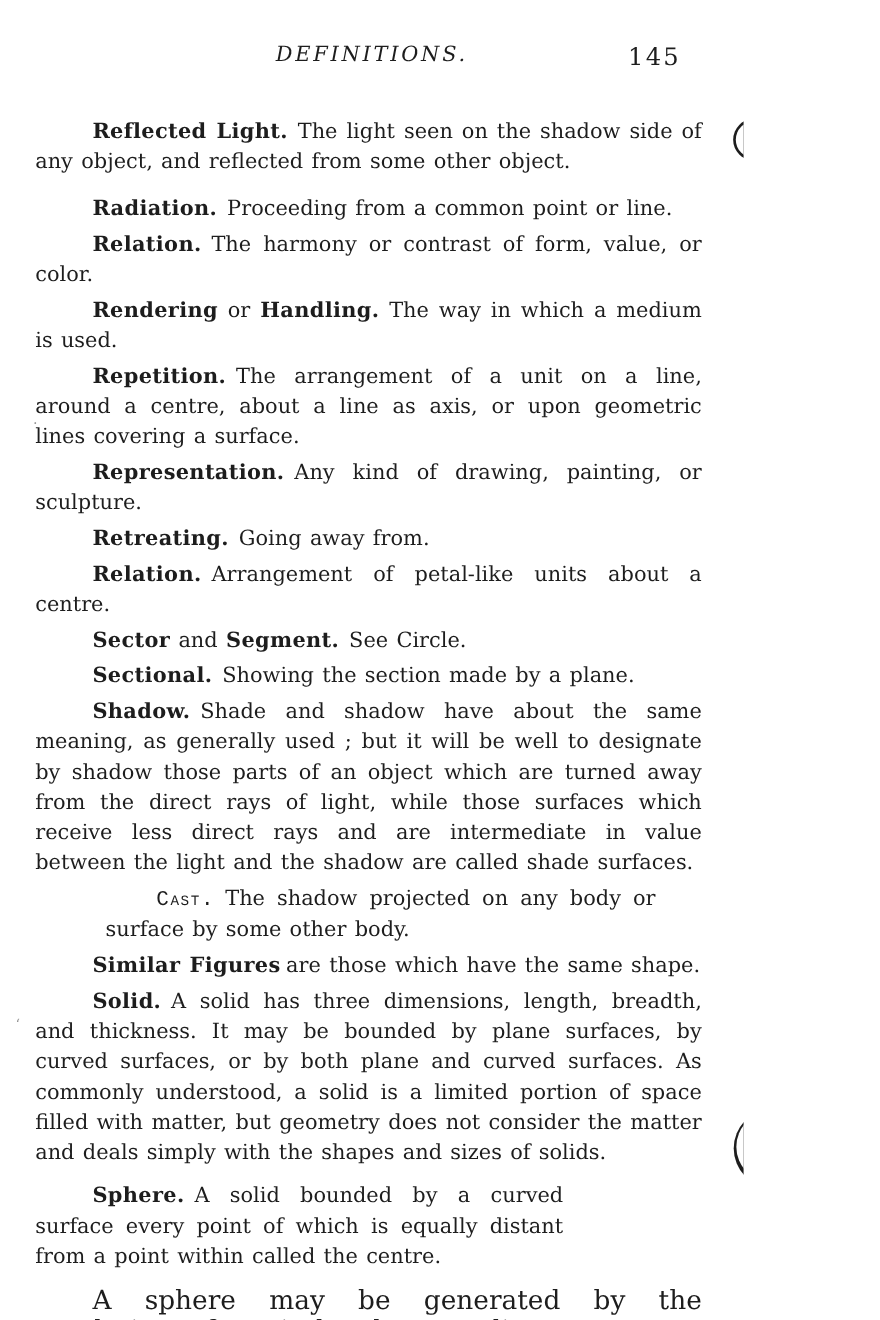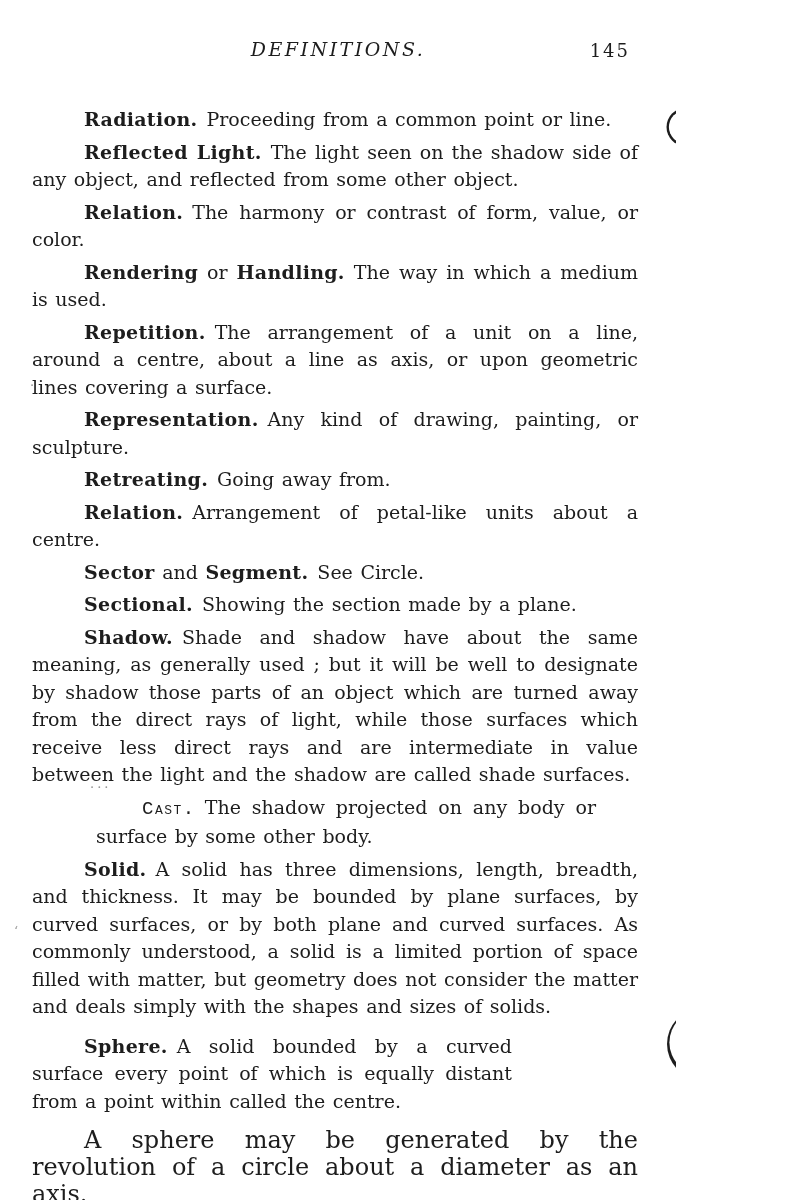--- a/index.html
+++ b/index.html
@@ -24,22 +24,22 @@
     height:28px;
   }
   .running-head{
     font-style:italic;
     font-size:19px;
     letter-spacing:2.5px;
   }
   .page-number{
     position:absolute;
     top:40px;
-    right:46px;
-    font-size:18px;
+    right:57px;
+    font-size:22px;
     letter-spacing:2px;
     font-style:normal;
   }
   
   .content{
     margin-top:40px;
     padding:0 38px 0 32px;
   }
   .entry{
     margin:0 0 5px 0;
@@ -97,32 +97,33 @@
 
 <div class="page">
 
   <header class="page-header">
     <span class="running-head">DEFINITIONS.</span>
     <span class="page-number">145</span>
   </header>
 
   <main class="content">
     <div id="entries">
+        <p class="entry"><span class="term term-bold">Reflected Light.</span><span class="definition">The light seen on the shadow side of any object, and reflected from some other object.</span></p>
         <p class="entry entry-gap-top"><span class="term term-bold">Radiation.</span><span class="definition">Proceeding from a common point or line.</span></p>
-        <p class="entry"><span class="term term-bold">Reflected Light.</span><span class="definition">The light seen on the shadow side of any object, and reflected from some other object.</span></p>
         <p class="entry"><span class="term term-bold">Relation.</span><span class="definition">The harmony or contrast of form, value, or color.</span></p>
         <p class="entry"><span class="term term-bold">Rendering</span><span class="term term-plain"> or </span><span class="term term-bold">Handling.</span><span class="definition">The way in which a medium is used.</span></p>
         <p class="entry"><span class="term term-bold">Repetition.</span><span class="definition">The arrangement of a unit on a line, around a centre, about a line as axis, or upon geometric lines covering a surface.</span></p>
         <p class="entry"><span class="term term-bold">Representation.</span><span class="definition">Any kind of drawing, painting, or sculpture.</span></p>
         <p class="entry"><span class="term term-bold">Retreating.</span><span class="definition">Going away from.</span></p>
         <p class="entry"><span class="term term-bold">Relation.</span><span class="definition">Arrangement of petal-like units about a centre.</span></p>
         <p class="entry"><span class="term term-bold">Sector</span><span class="term term-plain"> and </span><span class="term term-bold">Segment.</span><span class="definition">See Circle.</span></p>
         <p class="entry"><span class="term term-bold">Sectional.</span><span class="definition">Showing the section made by a plane.</span></p>
         <p class="entry"><span class="term term-bold">Shadow.</span><span class="definition">Shade and shadow have about the same meaning, as generally used ; but it will be well to designate by shadow those parts of an object which are turned away from the direct rays of light, while those surfaces which receive less direct rays and are intermediate in value between the light and the shadow are called shade surfaces.</span></p>
         <p class="entry entry-cast"><span class="term term-smallcaps">Cast.</span><span class="definition">The shadow projected on any body or surface by some other body.</span></p>
+        <p class="entry entry-tight"><span class="term term-bold">Similar Figures</span><span class="definition">are those which have the same shape.</span></p>
         <p class="entry"><span class="term term-bold">Solid.</span><span class="definition">A solid has three dimensions, length, breadth, and thickness.  It may be bounded by plane surfaces, by curved surfaces, or by both plane and curved surfaces.  As commonly understood, a solid is a limited portion of space filled with matter, but geometry does not consider the matter and deals simply with the shapes and sizes of solids.</span></p>
         <p class="entry entry-sphere entry-gap-top"><span class="term term-bold">Sphere.</span><span class="definition">A solid bounded by a curved surface every point of which is equally distant from a point within called the centre.</span></p>
       </div>
     <p class="closing">A sphere may be generated by the revolution of a circle about a diameter as an axis.</p>
   </main>
 
   <svg class="fig-quatrefoil" width="96" height="96" viewBox="0 0 96 96" aria-hidden="true">
     <g fill="#1d1d1d">
       <circle cx="48" cy="32.5" r="19"></circle>
       <circle cx="63.5" cy="48" r="19"></circle>

